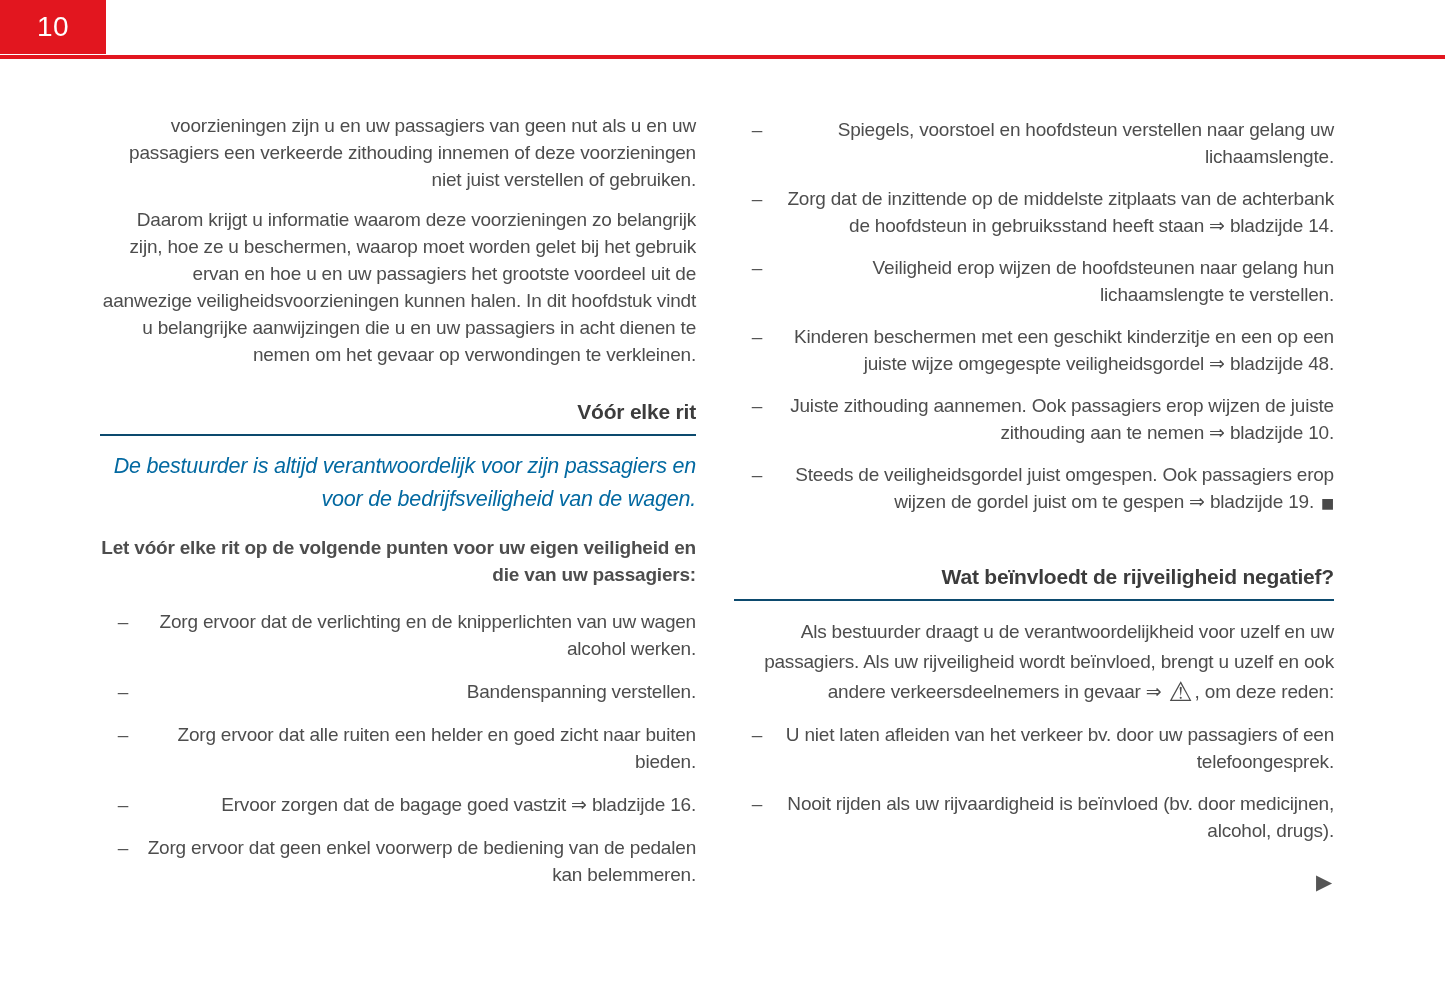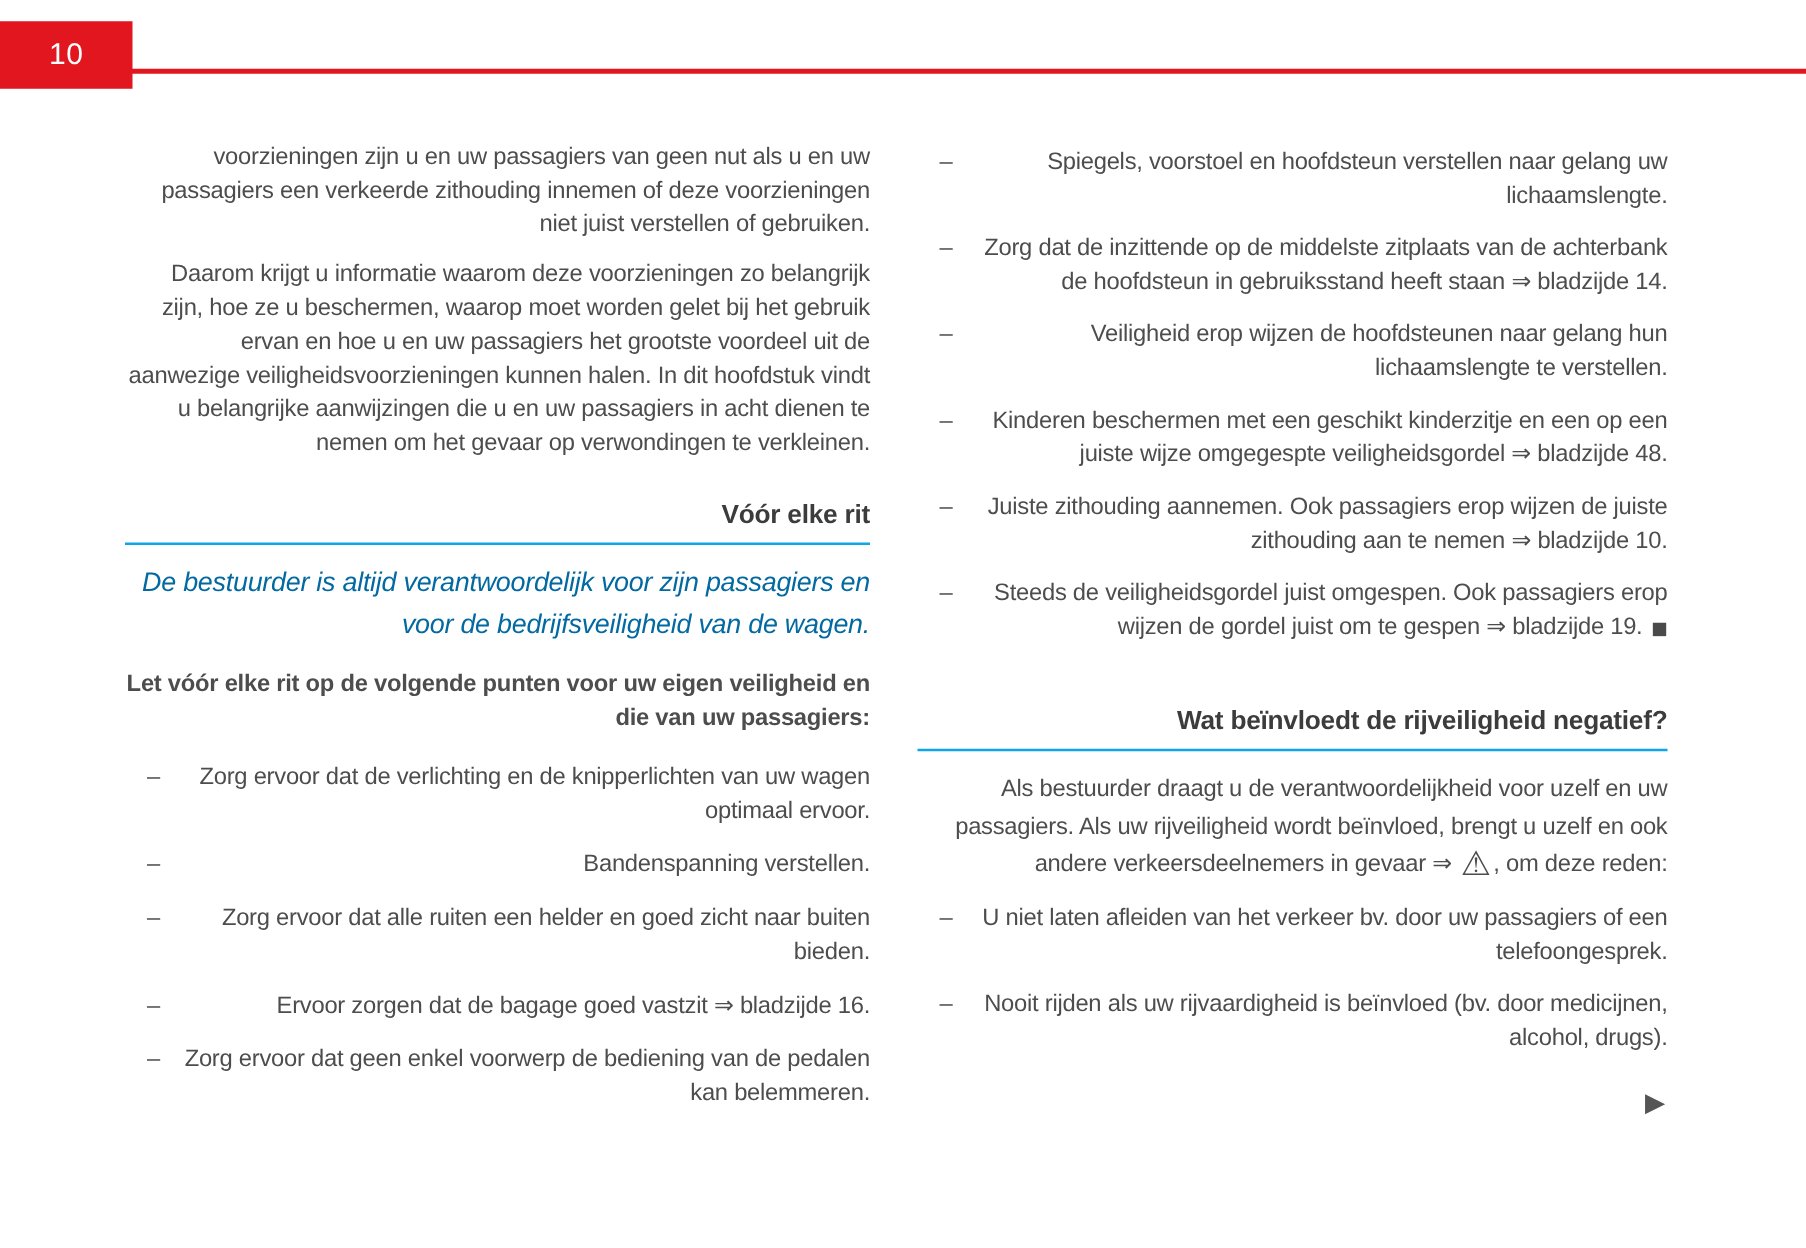--- a/index.html
+++ b/index.html
@@ -18,23 +18,22 @@
   
   .page-number-box {
     position: absolute;
     left: 0; top: 0;
     width: 106px; height: 54px;
     background: #e2161f;
     display: flex;
     align-items: center;
     justify-content: center;
     color: #ffffff;
-    font-size: 24px;
+    font-size: 28px;
     letter-spacing: 0.5px;
-    margin-top: 17px;
   }
   .header-rule {
     position: absolute;
     left: 0; top: 55px;
     width: 1445px; height: 4px;
     background: #e2161f;
   }
   
   .col {
     position: absolute;
@@ -60,21 +59,21 @@
     color: #4a4a4a;
     margin-left: 7px;
   }
   .section-heading {
     margin: 0;
     font-size: 21px;
     font-weight: bold;
     color: #3c3c3c;
     letter-spacing: -0.2px;
     padding-bottom: 9px;
-    border-bottom: 2px solid #0ea5e9;
+    border-bottom: 2px solid #0c4a6e;
   }
   .heading-left  { margin-top: 30px; }
   .heading-right { margin-top: 46px; }
   .lead-italic {
     margin: 14px 0 0 0;
     font-style: italic;
     font-size: 21.5px;
     line-height: 33px;
     color: #0369a1;
   }
@@ -128,21 +127,21 @@
 
   <h2 class="section-heading heading-left">Vóór elke rit</h2>
 
   <p class="lead-italic">De bestuurder is altijd verantwoordelijk voor zijn passagiers en voor de bedrijfsveiligheid van de wagen.</p>
 
   <p class="para intro-para">Let vóór elke rit op de volgende punten voor uw eigen veiligheid en die van uw passagiers:</p>
 
   <div class="bullet-list">
     <div class="bullet">
       <span class="dash">–</span>
-      <span class="btext arrow-text">Zorg ervoor dat de verlichting en de knipperlichten van uw wagen optimaal ervoor.</span>
+      <span class="btext arrow-text">Zorg ervoor dat de verlichting en de knipperlichten van uw wagen alcohol werken.</span>
     </div>
     <div class="bullet">
       <span class="dash">–</span>
       <span class="btext arrow-text">Bandenspanning verstellen.</span>
     </div>
     <div class="bullet">
       <span class="dash">–</span>
       <span class="btext arrow-text">Zorg ervoor dat alle ruiten een helder en goed zicht naar buiten bieden.</span>
     </div>
     <div class="bullet">

